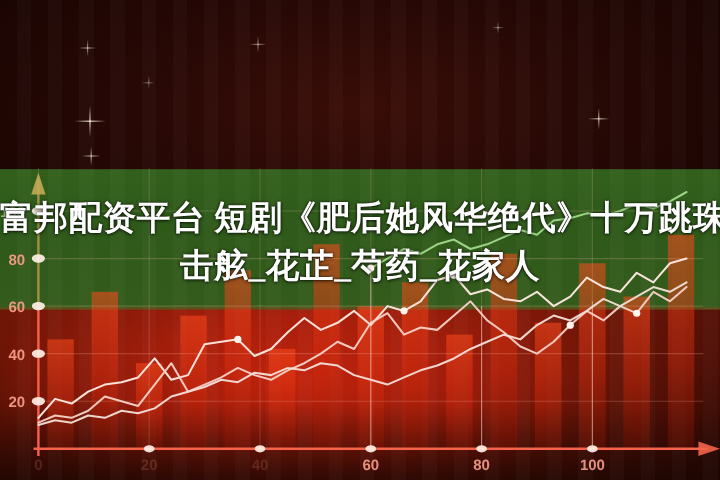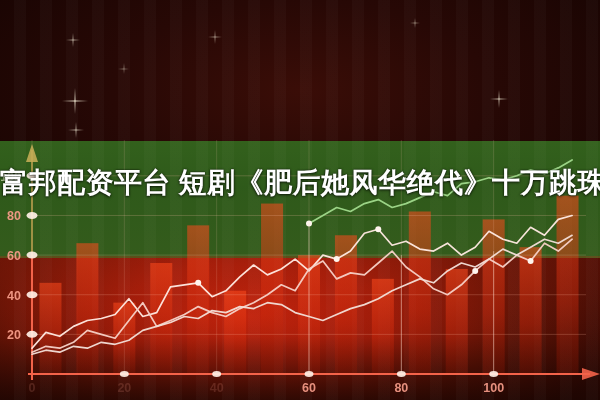--- a/index.html
+++ b/index.html
@@ -206,15 +206,16 @@
         <text x="124.33333333333333" y="392" text-anchor="middle" font-family="&quot;Liberation Sans&quot;, sans-serif" font-size="12.5" font-weight="bold" fill="#f59b88" opacity="0.18">20</text>
         <text x="216.66666666666666" y="392" text-anchor="middle" font-family="&quot;Liberation Sans&quot;, sans-serif" font-size="12.5" font-weight="bold" fill="#f59b88" opacity="0.18">40</text>
         <text x="309" y="392" text-anchor="middle" font-family="&quot;Liberation Sans&quot;, sans-serif" font-size="12.5" font-weight="bold" fill="#f59b88" opacity="0.92">60</text>
         <text x="401.3333333333333" y="392" text-anchor="middle" font-family="&quot;Liberation Sans&quot;, sans-serif" font-size="12.5" font-weight="bold" fill="#f59b88" opacity="0.92">80</text>
         <text x="493.6666666666667" y="392" text-anchor="middle" font-family="&quot;Liberation Sans&quot;, sans-serif" font-size="12.5" font-weight="bold" fill="#f59b88" opacity="0.92">100</text>
       </g>
   </svg>
 
   <div class="title-wrap">
     <span class="title-line">富邦配资平台 短剧《肥后她风华绝代》十万跳珠乱</span>
+    <span class="title-line">击舷_花芷_芍药_花家人</span>
   </div>
 
 </div>
 
 </body></html>

